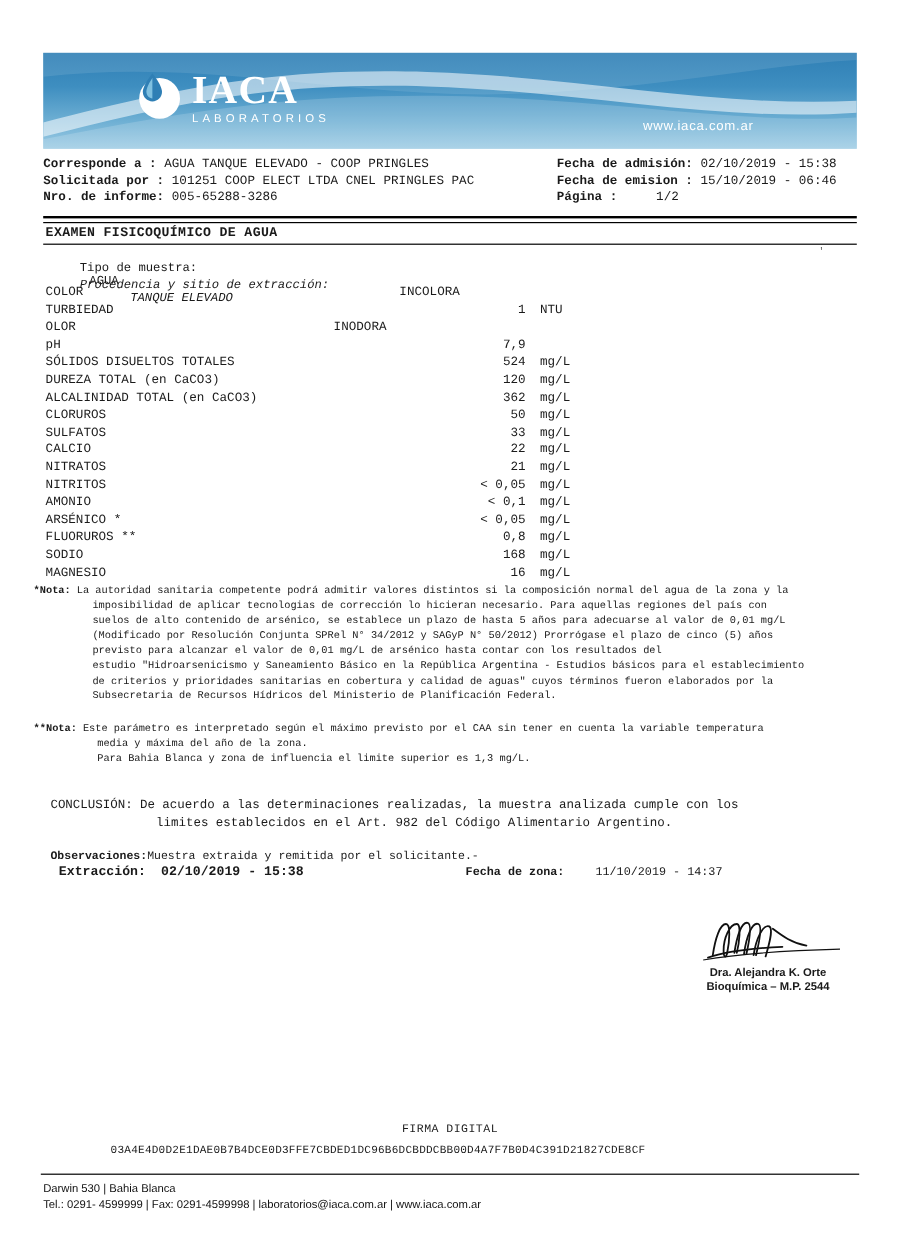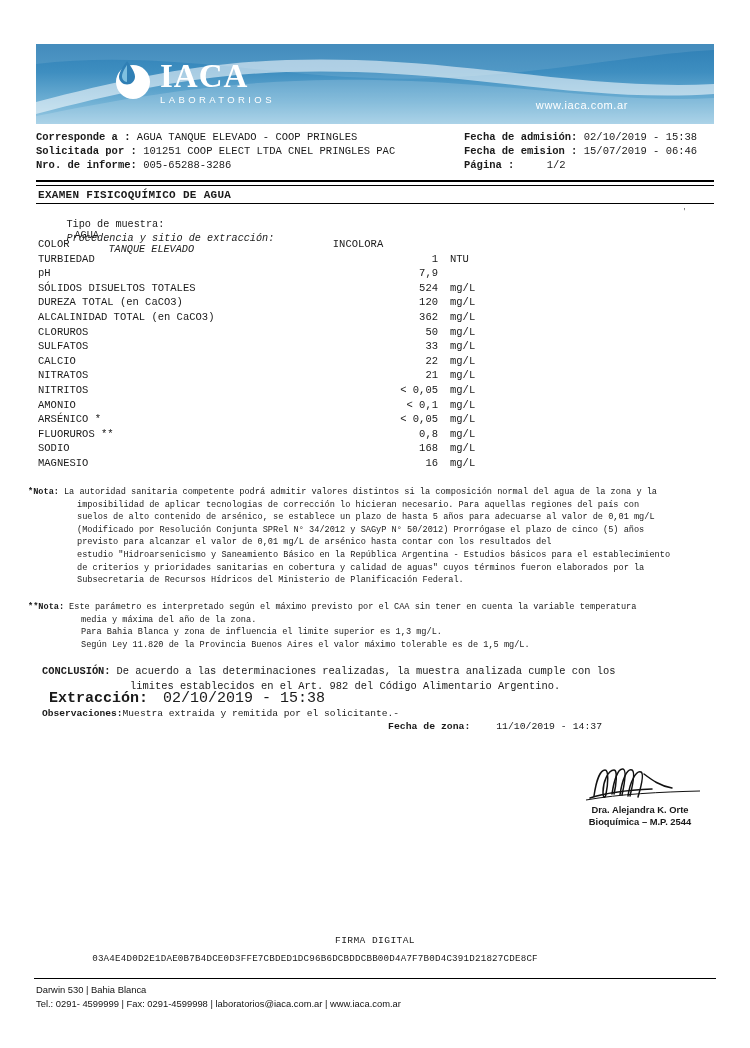--- a/index.html
+++ b/index.html
@@ -165,37 +165,38 @@
 
   
   .conclusion {
     position: absolute;
     left: 42px;
     top: 664px;
     width: 672px;
     font-size: 10.4px;
     line-height: 14.5px;
   }
-  .conclusion .c-label { font-weight: bold; }
+  .conclusion .c-label { font-weight: normal; }
   .conclusion .c-body { margin-left: 6px; }
   .conclusion .c-line2 { display: block; margin-left: 88px; }
 
   .obs {
     position: absolute;
     left: 42px;
     top: 707px;
     font-size: 9.6px;
     line-height: 14px;
   }
   .obs b { font-weight: bold; }
   .extr {
     position: absolute;
     left: 49px;
-    top: 690px;
-    font-size: 15px;
+    top: 721px;
+    font-size: 11px;
+    font-weight: bold;
   }
   .firma-fecha {
     position: absolute;
     left: 388px;
     top: 721px;
     font-size: 9.8px;
   }
   .firma-fecha b { font-weight: bold; }
 
   
@@ -287,21 +288,21 @@
     <div class="banner-url">www.iaca.com.ar</div>
   </div>
 
   <div class="meta">
     <div class="meta-row">
       <span class="meta-left"><span class="meta-label">Corresponde a :</span> <span>AGUA TANQUE ELEVADO - COOP PRINGLES</span></span>
       <span class="meta-right"><span class="meta-label">Fecha de admisión:</span> <span>02/10/2019 - 15:38</span></span>
     </div>
     <div class="meta-row">
       <span class="meta-left"><span class="meta-label">Solicitada por :</span> <span>101251 COOP ELECT LTDA CNEL PRINGLES PAC</span></span>
-      <span class="meta-right"><span class="meta-label">Fecha de emision :</span> <span>15/07/2019 - 06:46</span></span>
+      <span class="meta-right"><span class="meta-label">Fecha de emision :</span> <span>15/10/2019 - 06:46</span></span>
     </div>
     <div class="meta-row">
       <span class="meta-left"><span class="meta-label">Nro. de informe:</span> <span>005-65288-3286</span></span>
       <span class="meta-right"><span class="meta-label">Página :</span> <span style="margin-left:26px">1/2</span></span>
     </div>
   </div>
 
   <div class="rule thick" style="top:180px"></div>
   <div class="rule thin" style="top:185px"></div>
 
@@ -321,20 +322,25 @@
   <div class="results" id="results">
       <div class="res-row">
         <span class="res-name">COLOR</span>
         <span class="res-val" style="text-align: center; left: 240px;">INCOLORA</span>
         <span class="res-unit"></span>
       </div>
       <div class="res-row">
         <span class="res-name">TURBIEDAD</span>
         <span class="res-val">1</span>
         <span class="res-unit">NTU</span>
+      </div>
+      <div class="res-row">
+        <span class="res-name">OLOR</span>
+        <span class="res-val" style="text-align: left; left: 240px;">INODORA</span>
+        <span class="res-unit"></span>
       </div>
       <div class="res-row">
         <span class="res-name">pH</span>
         <span class="res-val">7,9</span>
         <span class="res-unit"></span>
       </div>
       <div class="res-row">
         <span class="res-name">SÓLIDOS DISUELTOS TOTALES</span>
         <span class="res-val">524</span>
         <span class="res-unit">mg/L</span>
@@ -412,21 +418,20 @@
         <div style="margin-left: 49px;">de criterios y prioridades sanitarias en cobertura y calidad de aguas" cuyos términos fueron elaborados por la</div>
         <div style="margin-left: 49px;">Subsecretaria de Recursos Hídricos del Ministerio de Planificación Federal.</div>
       </div>
   </div>
 
   <div class="note" style="top:601px;">
     <div id="note2">
         <div><span class="note-tag">**Nota:</span><span style="margin-left: 5px;">Este parámetro es interpretado según el máximo previsto por el CAA sin tener en cuenta la variable temperatura</span></div>
         <div style="margin-left: 53px;">media y máxima del año de la zona.</div>
         <div style="margin-left: 53px;">Para Bahia Blanca y zona de influencia el limite superior es 1,3 mg/L.</div>
-        <div style="margin-left: 53px;">Según Ley 11.820 de la Provincia Buenos Aires el valor máximo tolerable es de 1,5 mg/L.</div>
       </div>
   </div>
 
   <div class="conclusion">
     <span class="c-label">CONCLUSIÓN:</span><span class="c-body">De acuerdo a las determinaciones realizadas, la muestra analizada cumple con los</span>
     <span class="c-line2">limites establecidos en el Art. 982 del Código Alimentario Argentino.</span>
   </div>
 
   <div class="obs">
     <b>Observaciones:</b><span>Muestra extraida y remitida por el solicitante.-</span>

